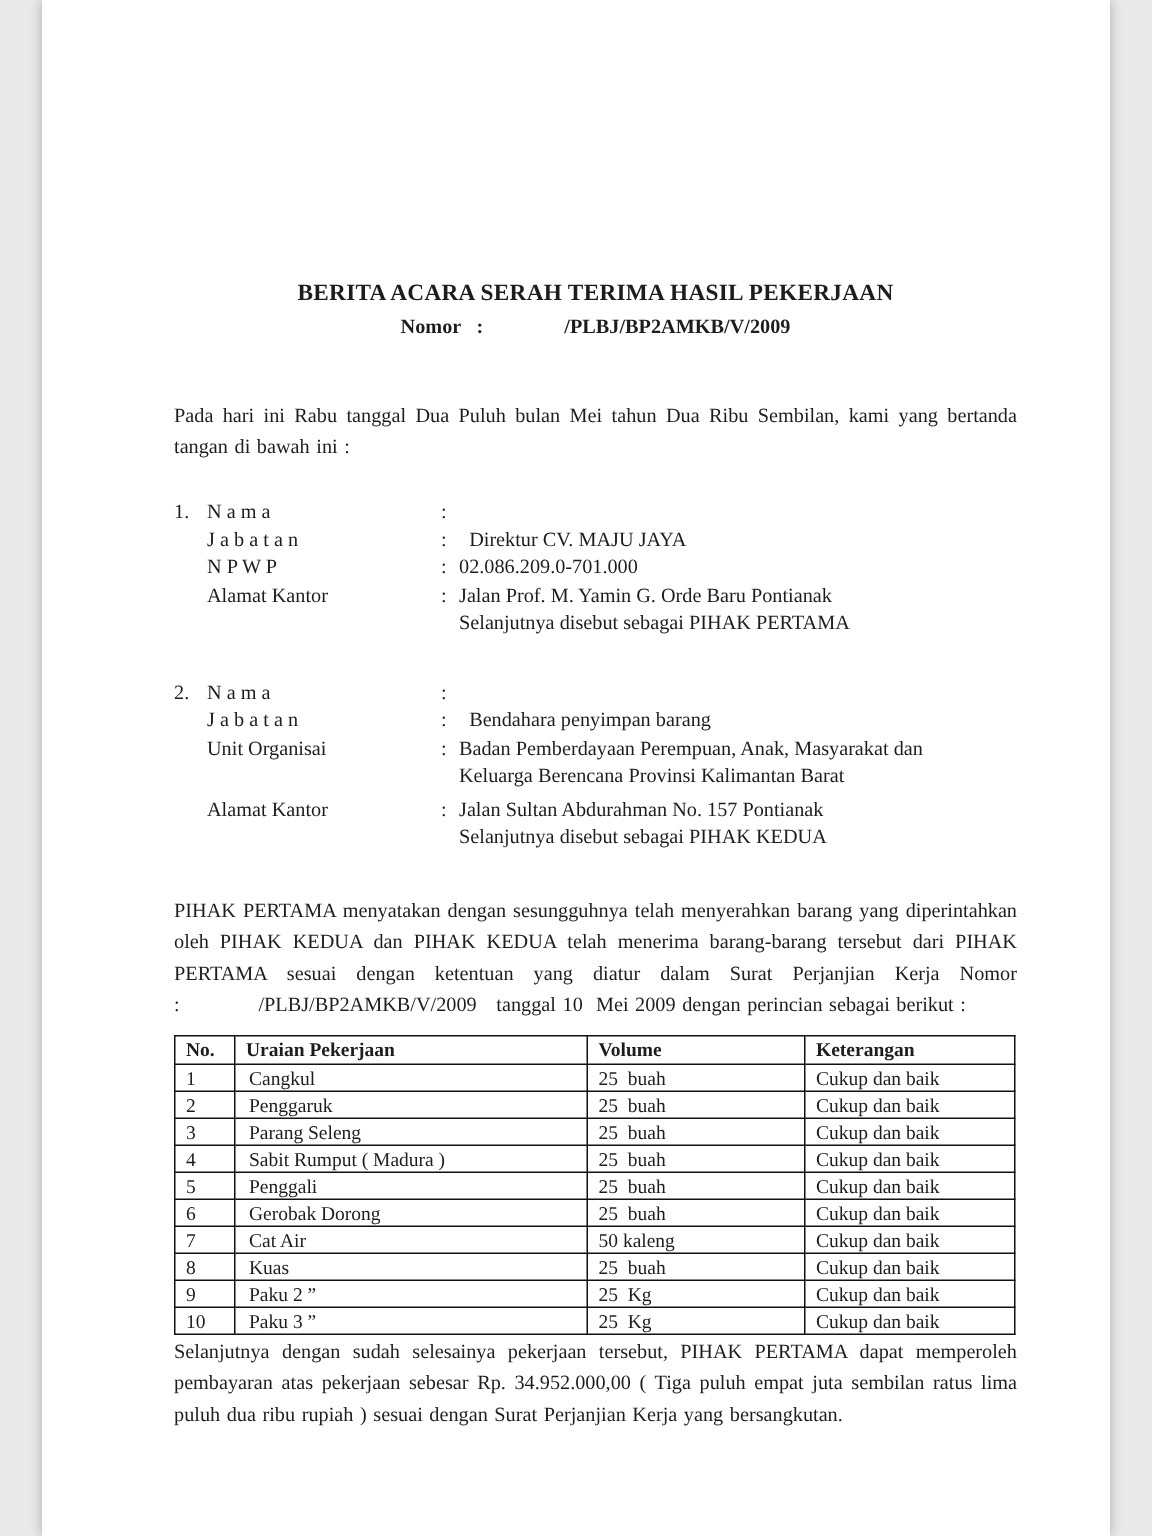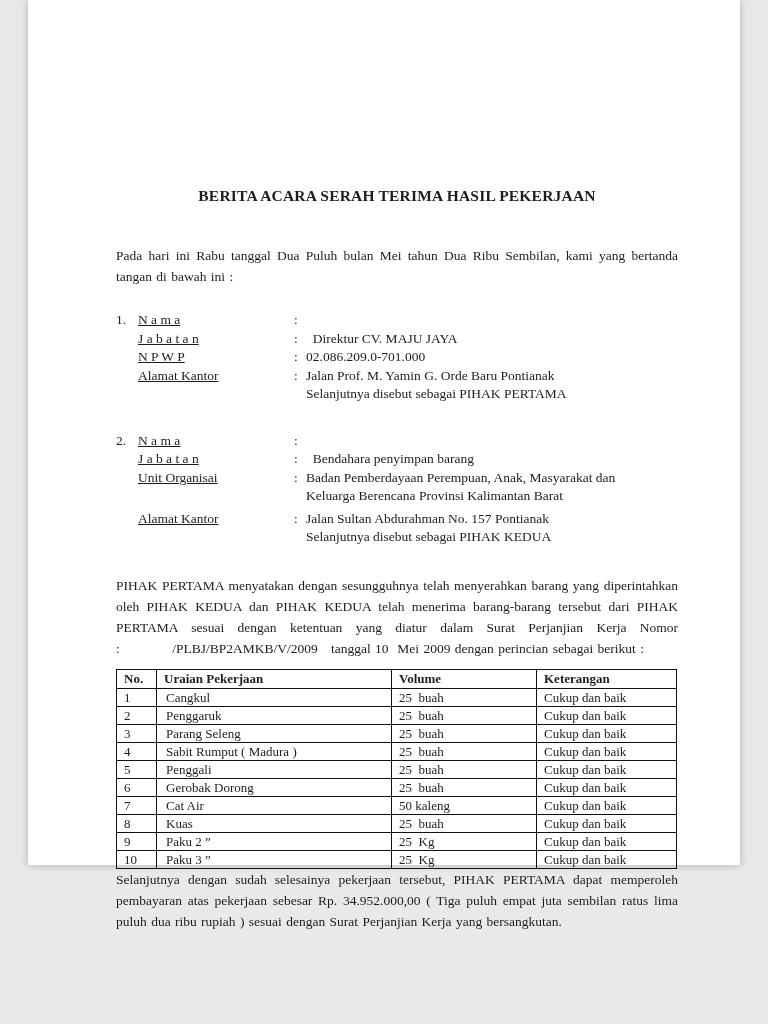--- a/index.html
+++ b/index.html
@@ -7,21 +7,21 @@
   body {
     background:#e9e9e9;
     font-family:"Liberation Serif", serif;
     color:#1d1d1d;
     overflow:hidden;
     position:relative;
   }
   .page {
     position:absolute;
     left:28px; top:0;
-    width:712px; height:865px;
+    width:712px; height:1024px;
     background:#ffffff;
     box-shadow:0 0 8px rgba(0,0,0,0.25);
     padding:186px 62px 0 88px;
   }
   .doc-title {
     text-align:center;
     font-weight:bold;
     font-size:15.5px;
     line-height:19px;
     letter-spacing:0.2px;
@@ -40,21 +40,21 @@
     word-spacing:1px;
   }
   .p-open { margin-top:40px; }
   .p-statement { margin-top:28px; }
   .p-closing { }
   .party { margin-top:24px; font-size:13.5px; }
   .party-2 { margin-top:28px; }
   .field-row { display:flex; line-height:18.5px; }
   .field-row.gap-above { margin-top:4px; }
   .f-num { width:22px; flex:none; }
-  .f-label { width:156px; flex:none;text-decoration:underline; }
+  .f-label { width:156px; flex:none; }
   .f-colon { width:12px; flex:none; }
   .f-value { flex:1; white-space:pre-line; }
   .f-value.name-value { font-weight:bold; letter-spacing:0.3px; }
   .work-table {
     margin-top:10px;
     border-collapse:collapse;
     width:560px;
     table-layout:fixed;
     font-size:13px;
   }
@@ -74,20 +74,21 @@
   .col-volume { width:145px; }
   .col-ket { width:140px; }
   .work-table td.cell-uraian { padding-left:9px; }
 </style>
 </head>
 <body>
 
 <div class="page">
 
   <div class="doc-title">BERITA ACARA SERAH TERIMA HASIL PEKERJAAN</div>
+  <div class="doc-subtitle">Nomor&nbsp;&nbsp;&nbsp;:&nbsp;&nbsp;&nbsp;&nbsp;&nbsp;&nbsp;&nbsp;&nbsp;&nbsp;&nbsp;&nbsp;&nbsp;&nbsp;&nbsp;&nbsp;&nbsp;/PLBJ/BP2AMKB/V/2009</div>
 
   <div class="para p-open">Pada hari ini Rabu tanggal Dua Puluh bulan Mei tahun Dua Ribu Sembilan, kami yang bertanda tangan di bawah ini :</div>
 
   <div class="party">
     <div class="field-row">
       <span class="f-num">1.</span>
       <span class="f-label">N a m a</span>
       <span class="f-colon">:</span>
     </div>
     <div class="field-row">

